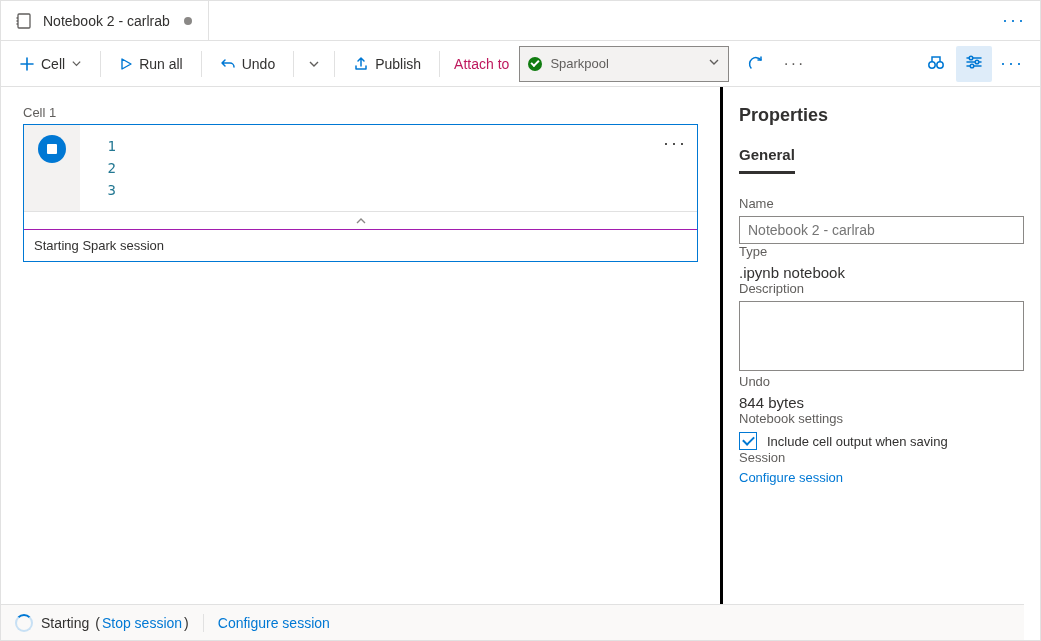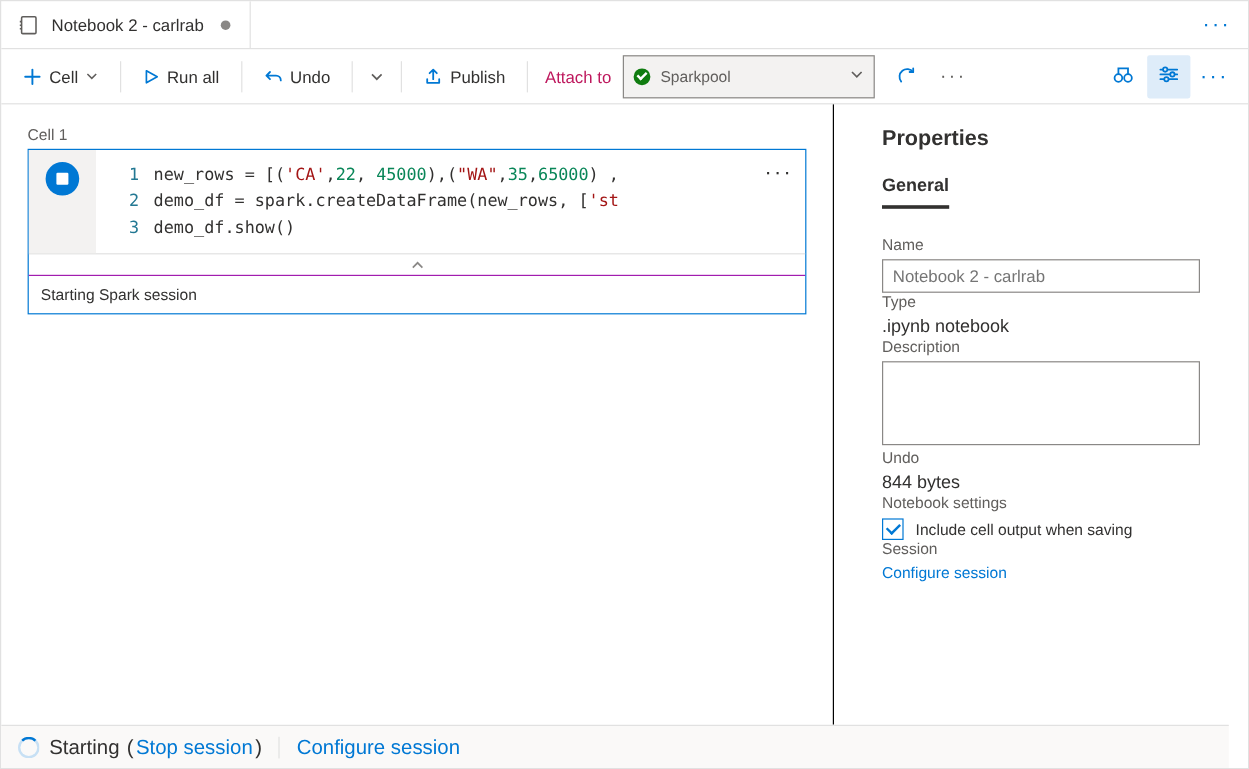--- a/index.html
+++ b/index.html
@@ -111,21 +111,21 @@
   .code .str { color:#a31515; }
   .code .num { color:#098658; }
   .cell-ellipsis { position:absolute; top:8px; right:10px; font-size:18px; letter-spacing:2px; color:#323130; cursor:pointer;}
   .collapse-indicator { height:18px; border-top:1px solid #e1e1e1; display:flex; align-items:center; justify-content:center; }
   .collapse-indicator svg { display:block; }
   .cell-status {
     border-top:1px solid #a21caf; padding:8px 10px; font-size:13px; color:#323130;
   }
   
   .props {
-    width:346px; border-left:1px solid #000000; padding:18px 40px; overflow:auto;
+    width:320px; border-left:3px solid #000000; padding:18px 16px; overflow:auto;
   }
   .props h2 { font-size:18px; font-weight:600; margin-bottom:20px; }
   .props-tabs { display:flex; gap:18px; margin-bottom:22px; }
   .props-tab { font-size:15px; padding-bottom:8px; cursor:pointer; }
   .props-tab.active { font-weight:600; border-bottom:3px solid #323130; }
   .field-label { color:#605e5c; font-size:13px; margin-bottom:5px; }
   .text-input {
     width:100%; border:1px solid #8a8886; padding:5px 8px; font-size:14px; font-family:inherit; color:#605e5c;
   }
   textarea.text-input { height:70px; resize:none; }
@@ -134,21 +134,21 @@
   .checkbox-row { display:flex; align-items:center; gap:10px; margin-top:6px;}
   .chk {
     width:18px; height:18px; border:1px solid #0078d4; display:flex; align-items:center; justify-content:center; cursor:pointer;
   }
   .chk::after { content:""; width:9px; height:5px; border-left:2px solid #0078d4; border-bottom:2px solid #0078d4; transform:rotate(-45deg); margin-top:-3px;}
   .link { color:#0078d4; cursor:pointer; }
   
   .status-bar {
     position:absolute; bottom:0; left:0; right:16px;
     height:36px; border-top:1px solid #e1e1e1; background:#faf9f8;
-    display:flex; align-items:center; padding:13px 14px; gap:8px; font-size:17px;
+    display:flex; align-items:center; padding:13px 14px; gap:8px; font-size:14px;
   }
   .spinner {
     width:18px; height:18px; border:2px solid #c7e0f4; border-top-color:#0078d4; border-radius:50%;
   }
   .status-bar .divider { height:18px; }
 </style>
 </head>
 <body>
 
 <div class="tab-bar">
@@ -271,23 +271,20 @@
         <div class="gutter">
           <div class="run-btn">
             <div class="square"></div>
           </div>
         </div>
         <div class="linenos" id="linenos">
             <div>1</div>
             <div>2</div>
             <div>3</div>
           </div>
-        <div class="code" id="codearea">new_rows = [(<span class="str">'CA'</span>,<span class="num">22</span>, <span class="num">45000</span>),(<span class="str">"WA"</span>,<span class="num">35</span>,<span class="num">65000</span>) ,
-demo_df = spark.createDataFrame(new_rows, [<span class="str">'st</span>
-demo_df.show()</div>
         <div class="cell-ellipsis">···</div>
       </div>
       <div class="collapse-indicator">
         <svg width="12" height="10" viewBox="0 0 12 10">
             <path d="M2 7l4-4 4 4" fill="none" stroke="#8a8886" stroke-width="1.4"></path>
           </svg>
       </div>
       <div class="cell-status">Starting Spark session</div>
     </div>
   </div>

